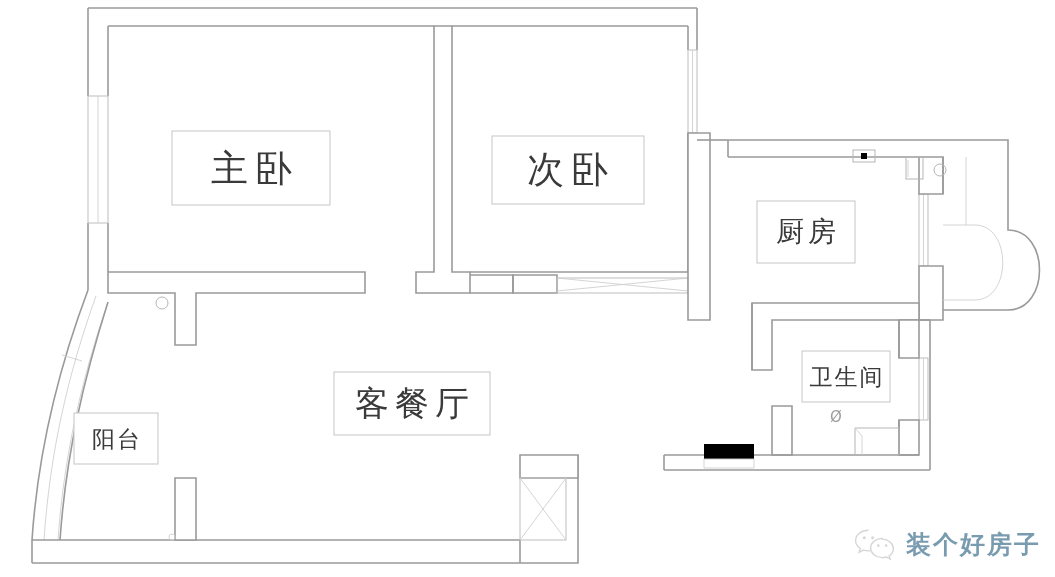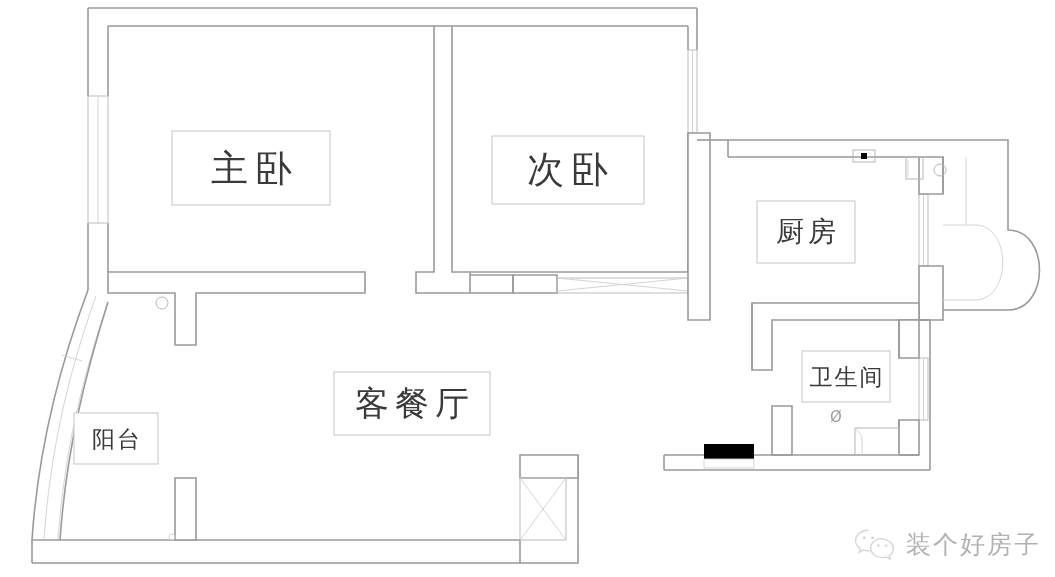--- a/index.html
+++ b/index.html
@@ -86,23 +86,24 @@
     right: 14px;
     bottom: 16px;
     display: flex;
     align-items: center;
     gap: 9px;
     opacity: 0.55;
   }
   #watermark .wm-text {
     font-family: "DejaVu Sans", "Liberation Sans", sans-serif;
     font-size: 25px;
-    color: #737373;
+    color: #0c4a6e;
     letter-spacing: 2px;
     white-space: nowrap;
+    font-weight: bold;
   }
   .wechat-mark { display: block; }
 </style>
 </head>
 <body>
 
 <div id="plan-root">
 
   <svg id="floorplan" viewBox="0 0 1055 577">
 

